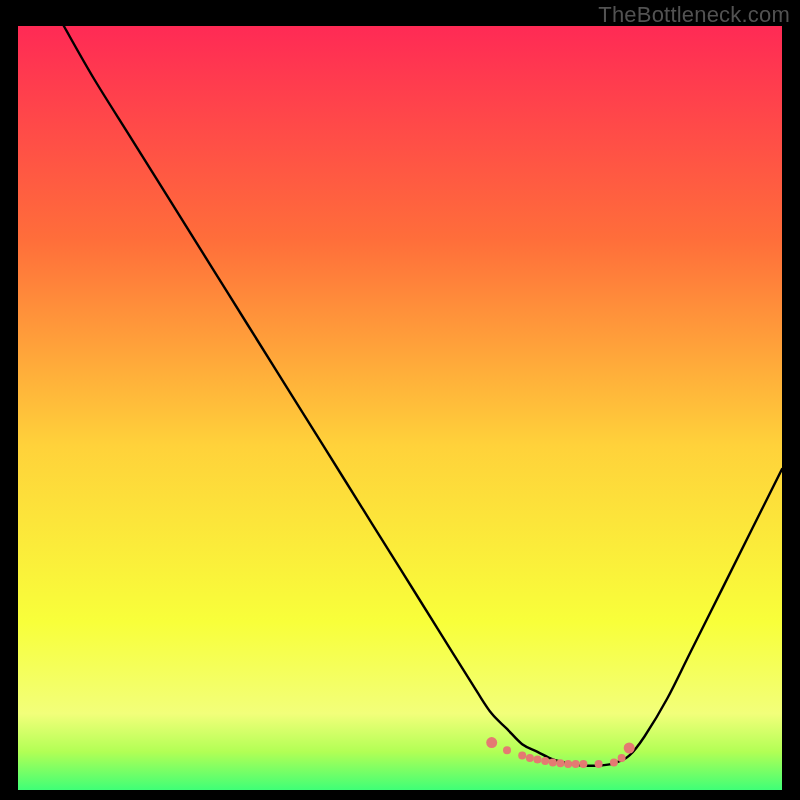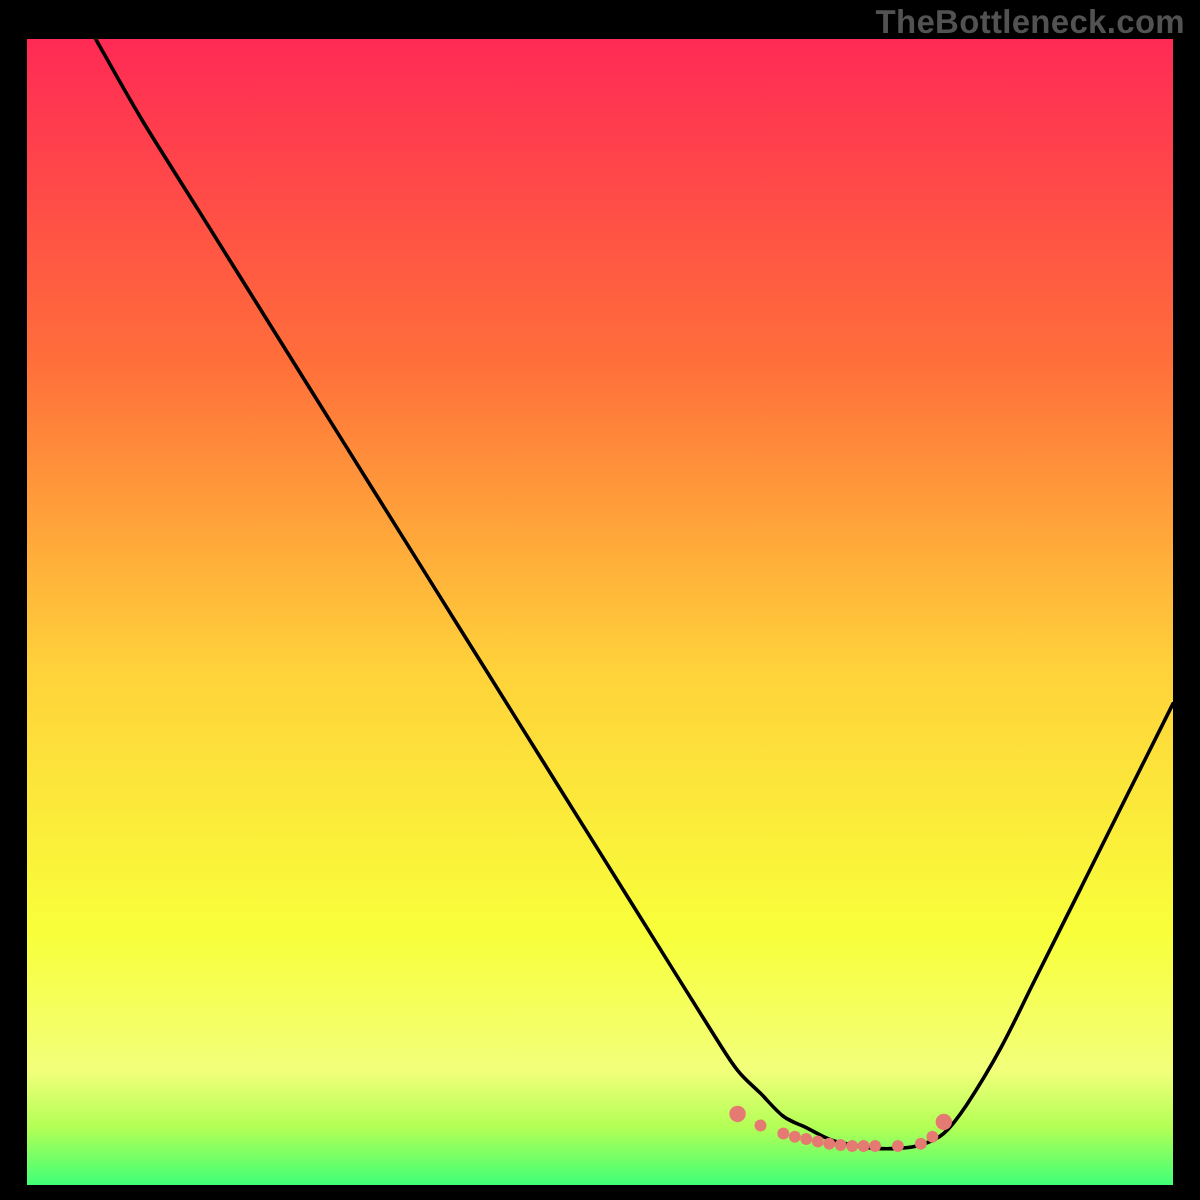--- a/index.html
+++ b/index.html
@@ -25,21 +25,21 @@
     top: 0;
     width: 764px;
     height: 764px;
   }
   .watermark {
     position: absolute;
     top: 2px;
     right: 10px;
     color: #525252;
     font-size: 22px;
-    font-weight: 700;
+    font-weight: 400;
     letter-spacing: 0.2px;
   }
   svg { display: block; }
 </style>
 </head>
 <body>
 
 <div class="watermark">TheBottleneck.com</div>
 
 <div class="frame">

